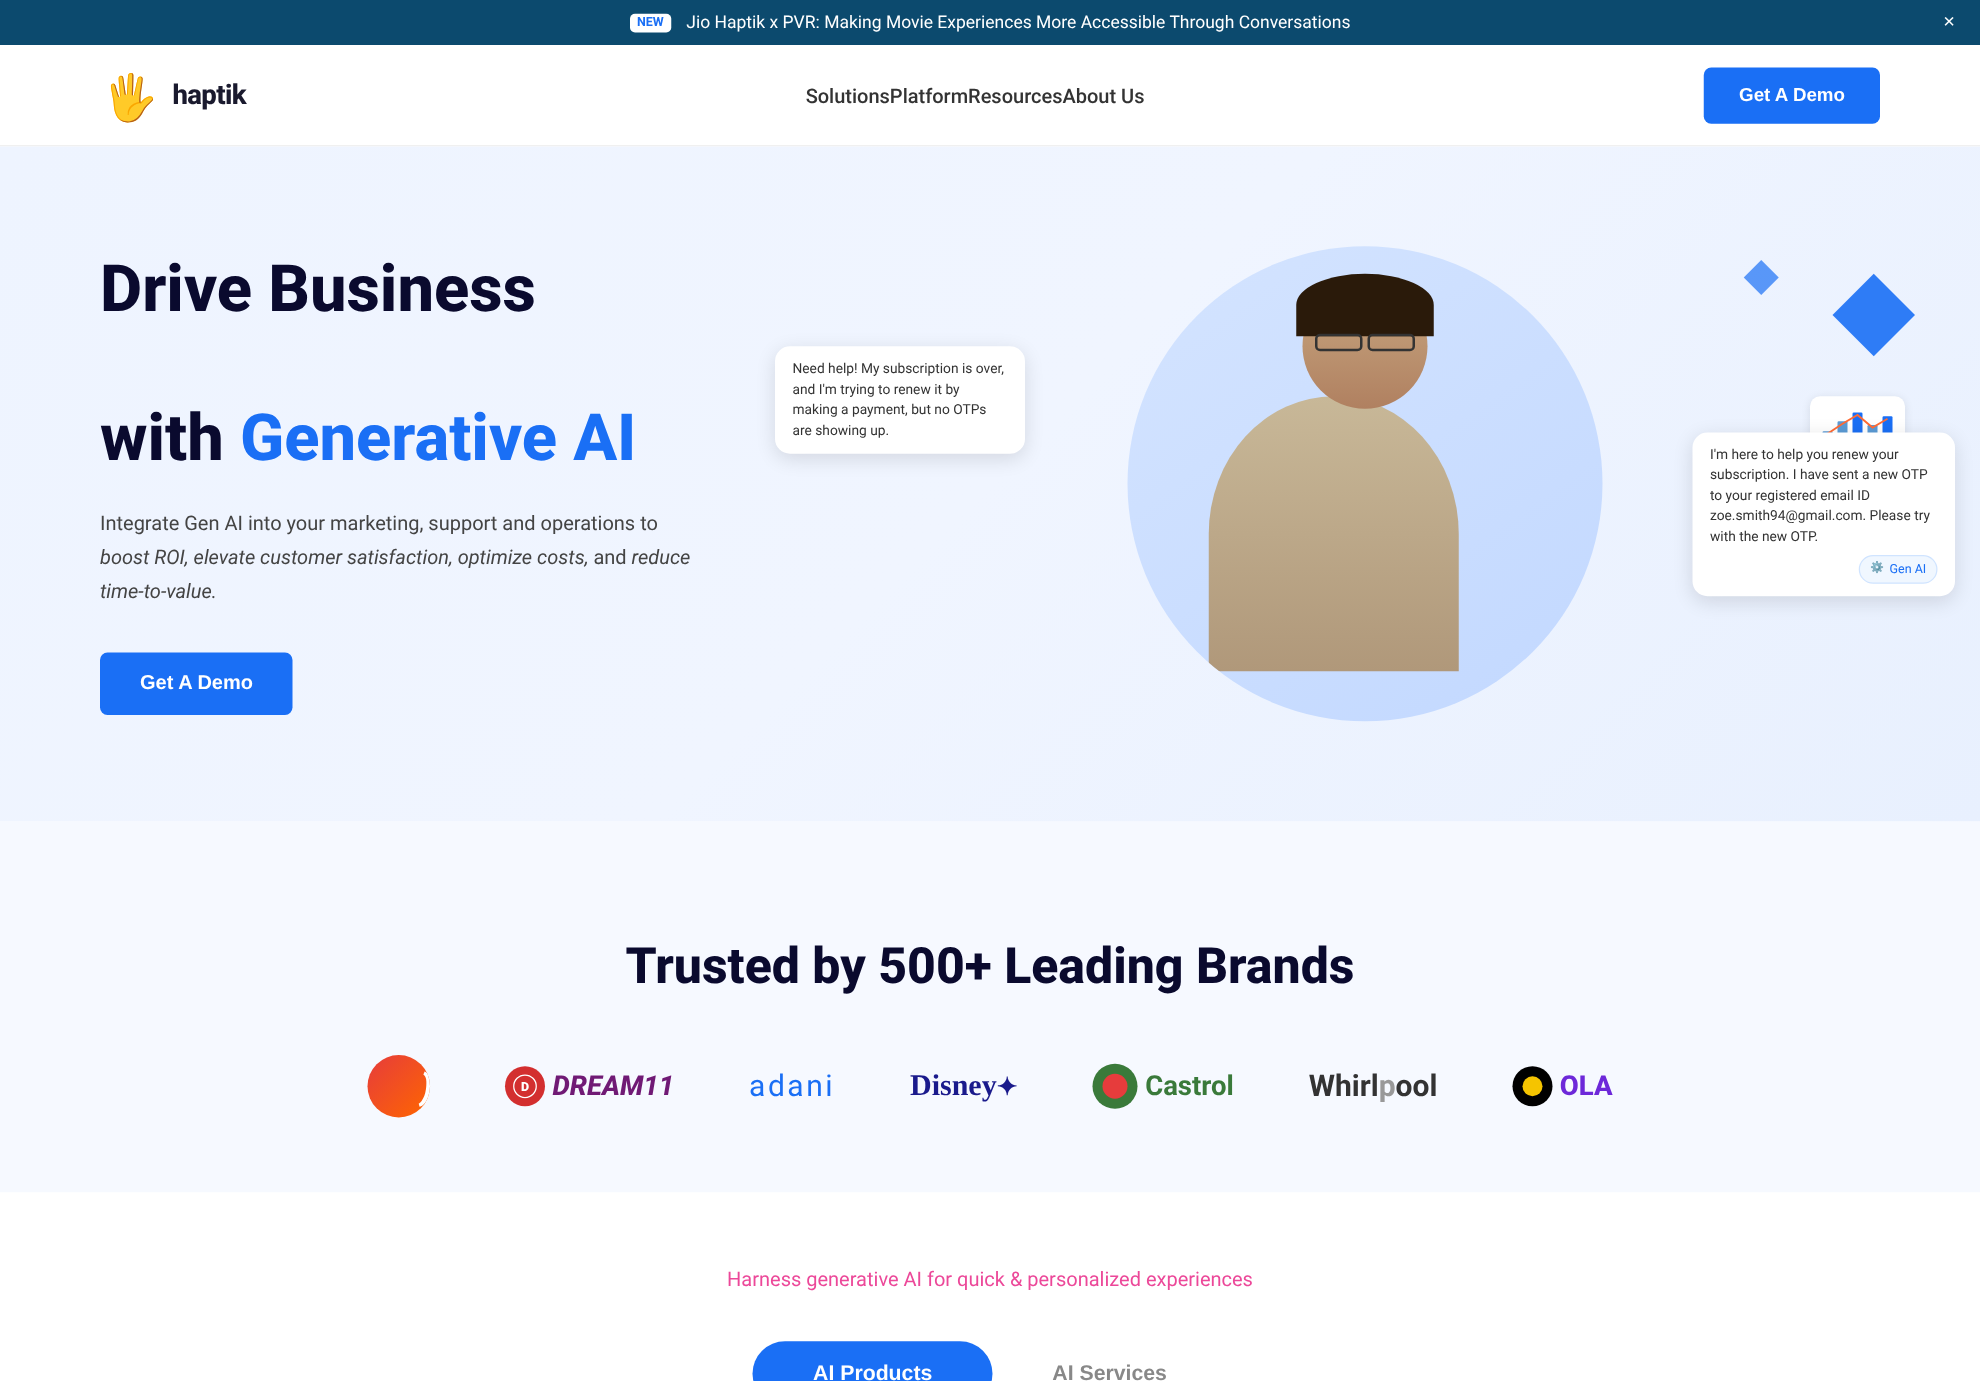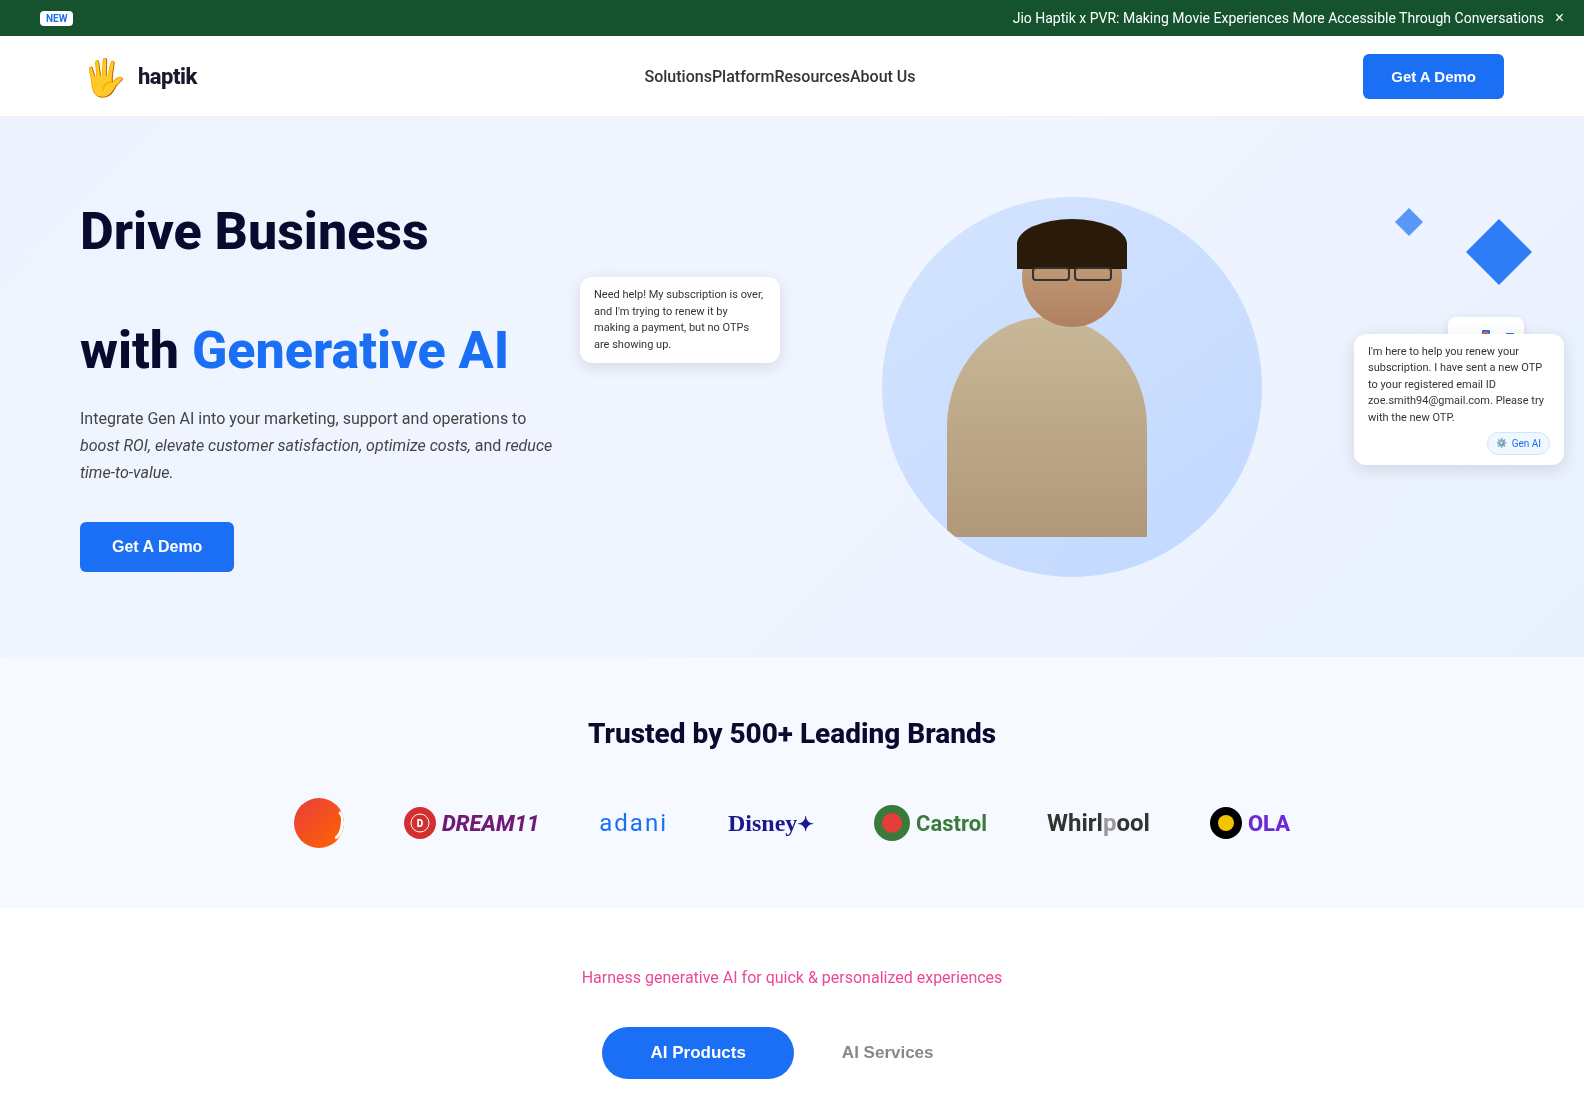--- a/index.html
+++ b/index.html
@@ -1,27 +1,27 @@
 <!DOCTYPE html>
 <html><head>
   <meta charset="utf-8">
   <style>
     * { margin: 0; padding: 0; box-sizing: border-box; }
     body { font-family: -apple-system, BlinkMacSystemFont, 'Segoe UI', Roboto, sans-serif; background: #fff; overflow-x: hidden; }
 
     
     .top-banner {
-      background: #14532d;
+      background: #0c4a6e;
       color: #fff;
       text-align: center;
       padding: 10px 40px;
       font-size: 14px;
       display: flex;
       align-items: center;
-      justify-content: space-between;
+      justify-content: center;
       position: relative;
       gap: 8px;
     }
     .top-banner .new-badge {
       background: #fff;
       color: #1a6ff5;
       font-size: 10px;
       font-weight: 700;
       padding: 2px 6px;
       border-radius: 4px;
@@ -86,20 +86,21 @@
 
     
     .hero {
       background: linear-gradient(135deg, #eef4ff 0%, #f0f5ff 50%, #e8f0fe 100%);
       display: flex;
       align-items: center;
       padding: 60px 80px 60px 80px;
       min-height: 540px;
       position: relative;
       overflow: hidden;
+      gap: 40px;
     }
     .hero-left {
       flex: 1;
       max-width: 560px;
     }
     .hero-title {
       font-size: 52px;
       font-weight: 800;
       line-height: 1.15;
       color: #0a0a2e;
@@ -154,21 +155,21 @@
       padding: 10px 14px;
       max-width: 200px;
       font-size: 11px;
       color: #333;
       box-shadow: 0 4px 16px rgba(0,0,0,0.12);
       line-height: 1.5;
     }
     .chat-bubble-right {
       position: absolute;
       right: -60px;
-      bottom: 112px;
+      bottom: 100px;
       background: #fff;
       border-radius: 12px;
       padding: 10px 14px;
       max-width: 210px;
       font-size: 11px;
       color: #333;
       box-shadow: 0 4px 16px rgba(0,0,0,0.12);
       line-height: 1.5;
     }
     .gen-ai-badge {
@@ -202,24 +203,25 @@
     }
     .bar-chart-mini svg { width: 60px; height: 40px; }
 
     
     .trusted-section {
       background: #f6f9ff;
       padding: 60px 80px;
       text-align: center;
     }
     .trusted-title {
-      font-size: 28px;
+      font-size: 40px;
       font-weight: 800;
       color: #0a0a2e;
       margin-bottom: 48px;
+      margin-top: 32px;
     }
     .brands-row {
       display: flex;
       align-items: center;
       justify-content: center;
       gap: 60px;
       flex-wrap: wrap;
     }
     .brand-item {
       display: flex;

